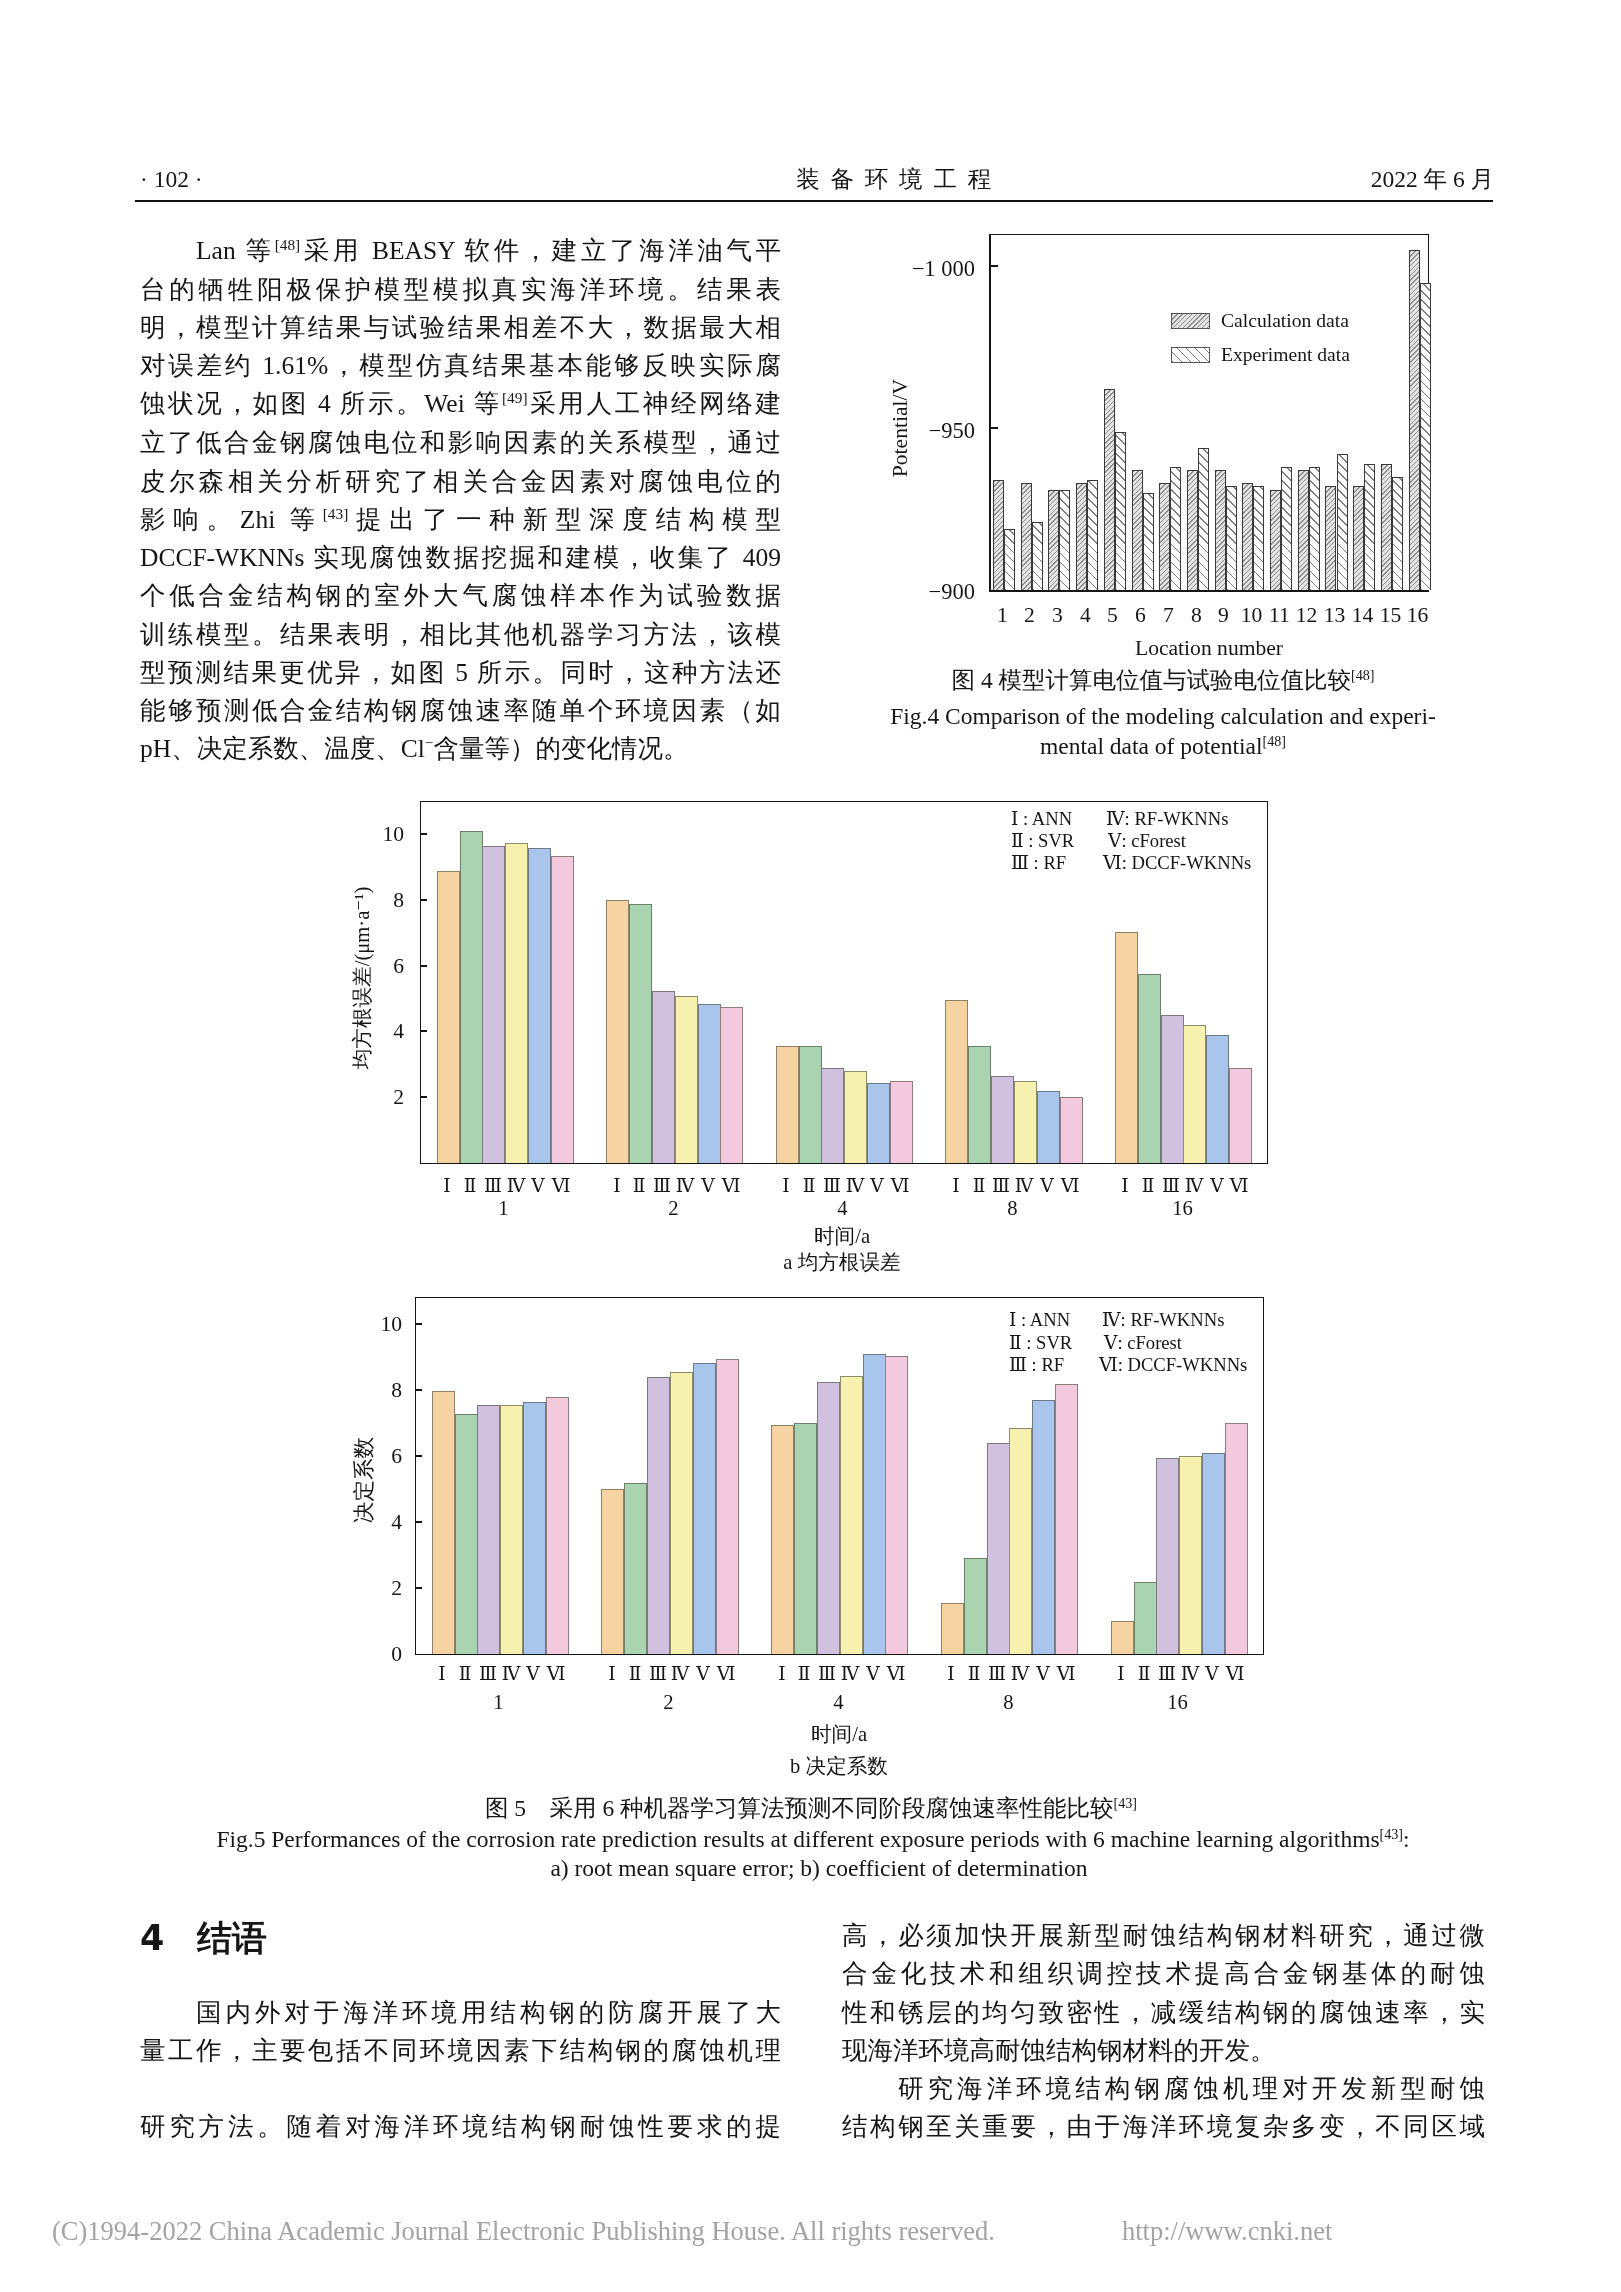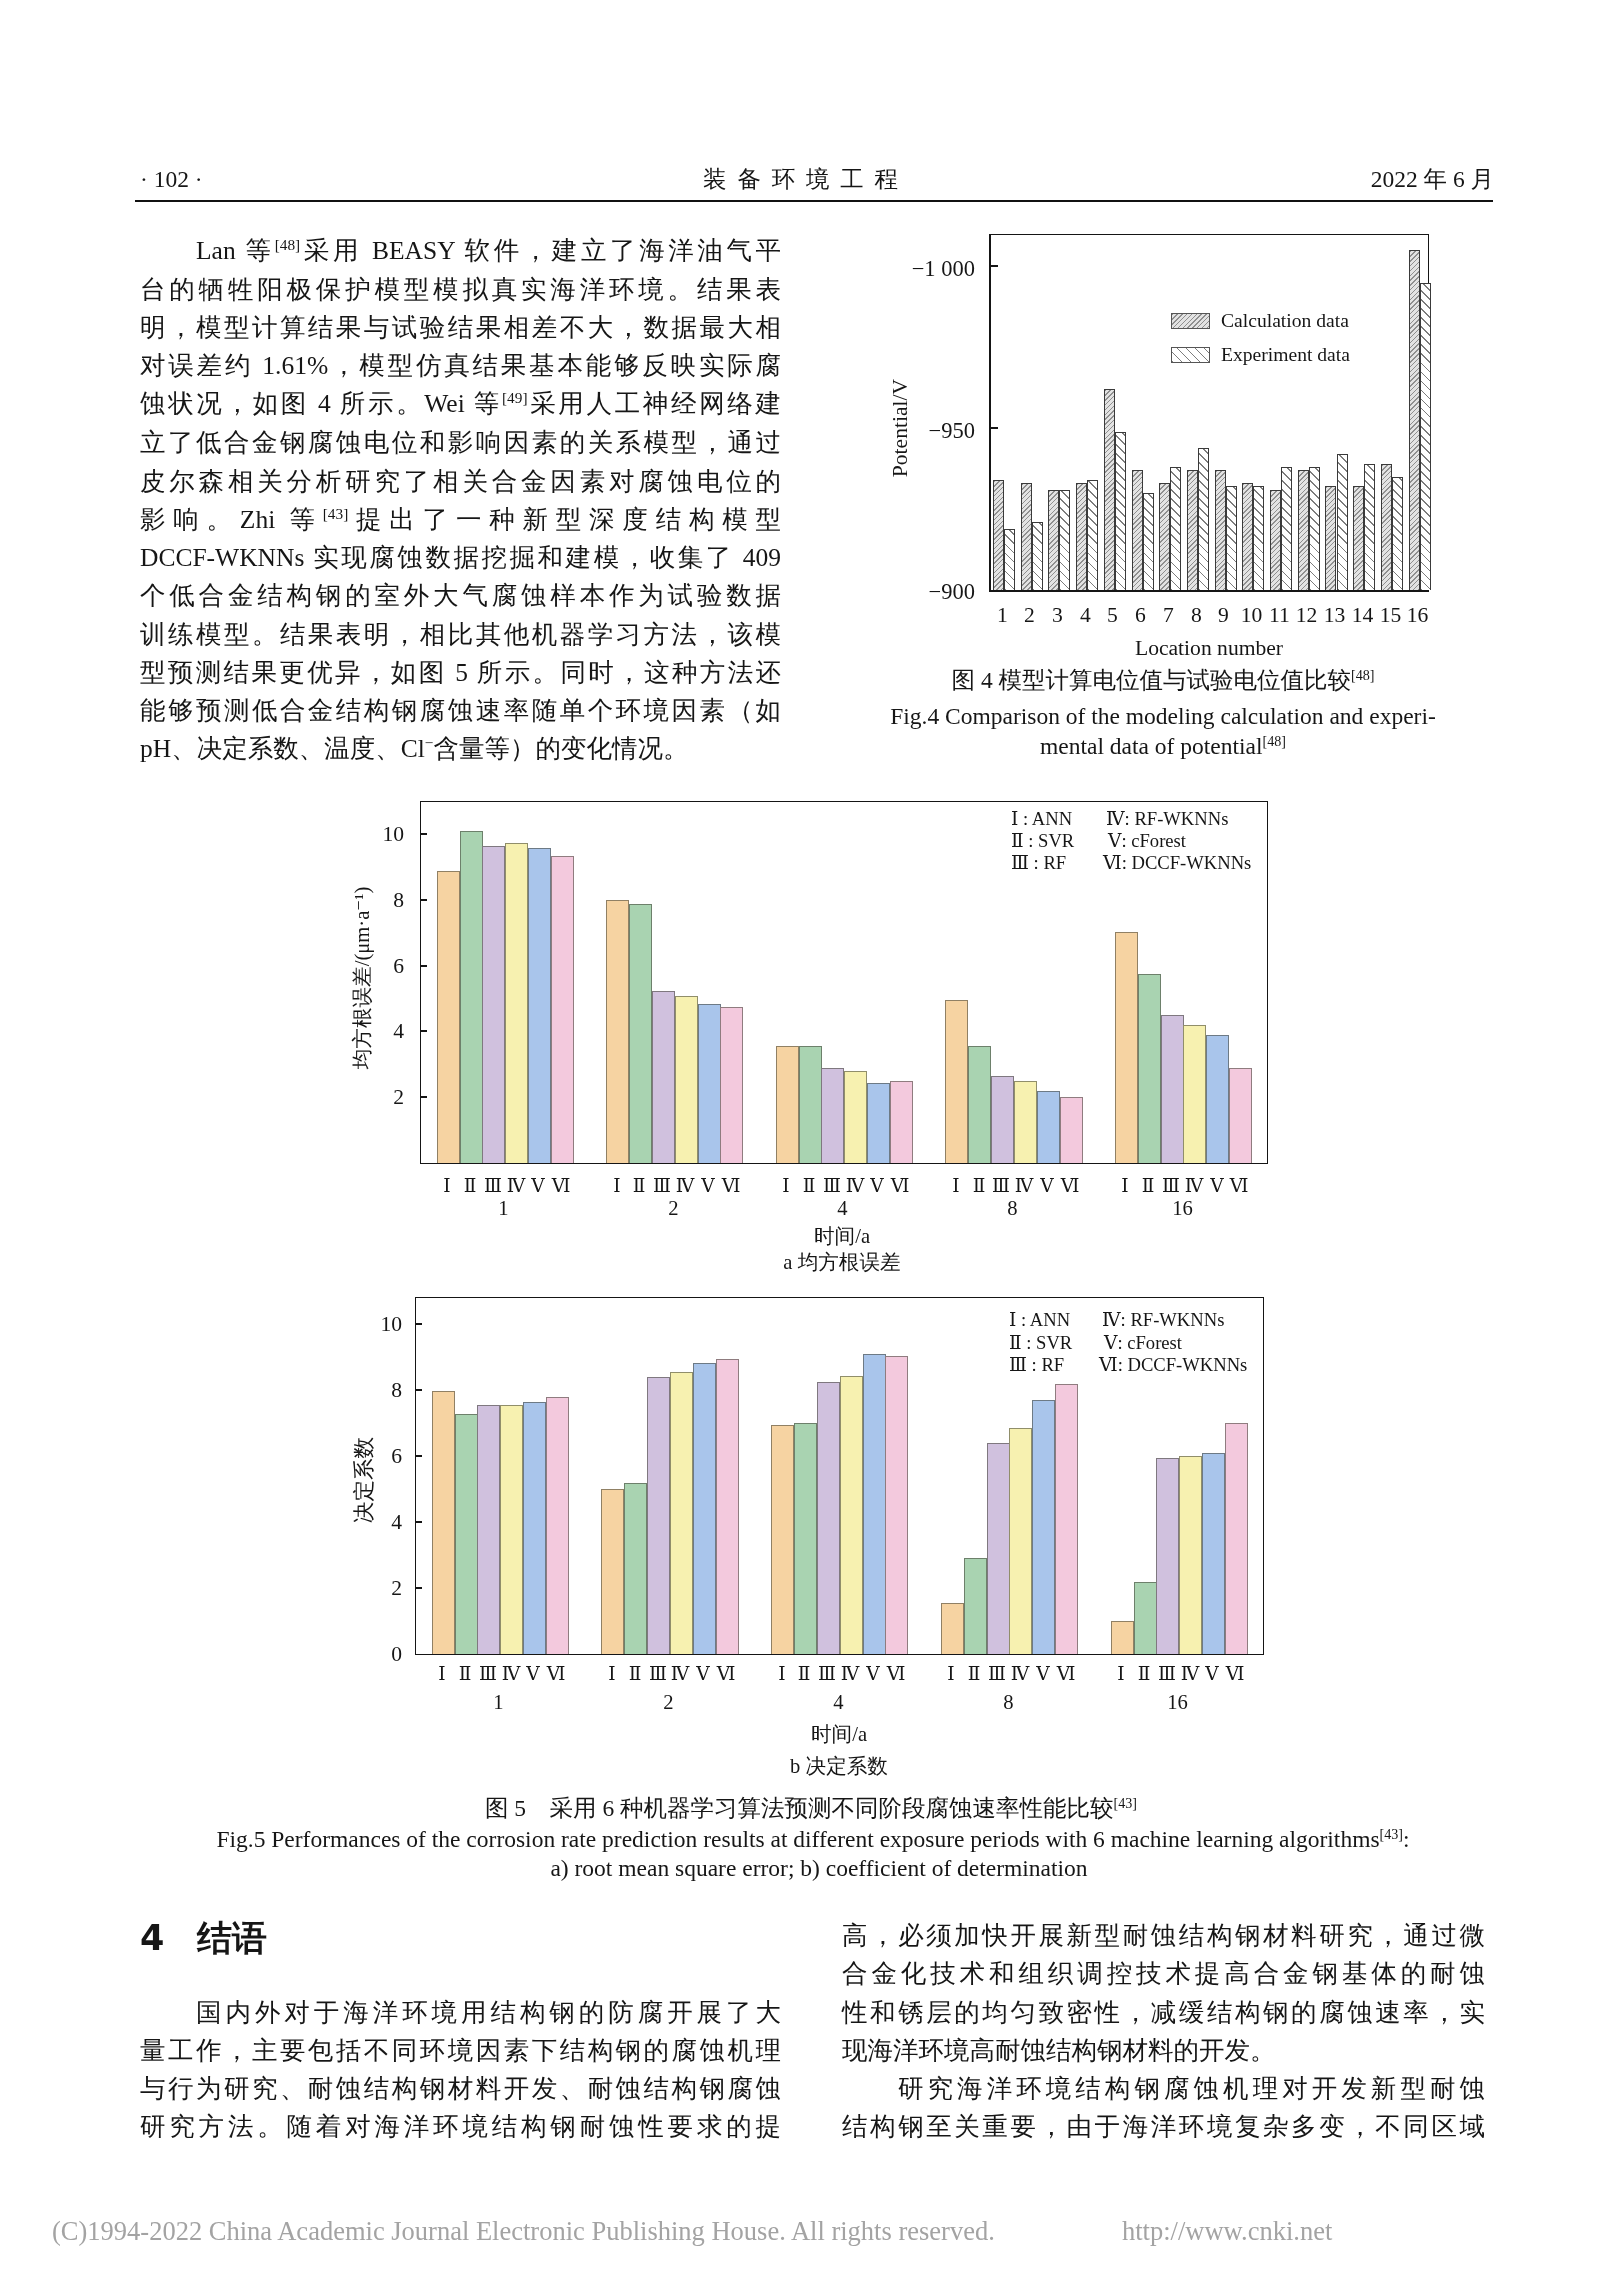--- a/index.html
+++ b/index.html
@@ -1,21 +1,21 @@
 <!DOCTYPE html>
 <html><head>
 <meta charset="utf-8">
 <style>
 html,body{margin:0;padding:0;background:#ffffff;}
 .page{position:relative;width:1621px;height:2293px;background:#ffffff;overflow:hidden;font-family:"Liberation Serif","DejaVu Serif",serif;color:#161616;}
 .abs{position:absolute;white-space:nowrap;}
 
 .hdr{position:absolute;top:165px;font-size:23.5px;line-height:29px;white-space:nowrap;}
 .hdr-num{left:140px;}
-.hdr-title{left:610px;width:392px;text-align:center;letter-spacing:10.8px;}
+.hdr-title{left:610px;width:392px;text-align:right;letter-spacing:10.8px;}
 .hdr-date{right:127px;}
 .rule{position:absolute;left:135px;top:200px;width:1358px;height:2px;background:#111;}
 
 .ln{position:absolute;height:38px;line-height:38px;font-size:25.5px;}
 .j{text-align:justify;text-align-last:justify;}
 .lc{left:140px;width:641px;}
 .lc.ind{left:196px;width:585px;}
 .rc{left:842px;width:643px;}
 .rc.ind{left:898px;width:587px;}
 sup{font-size:0.6em;line-height:0;vertical-align:0.6em;}
@@ -213,21 +213,20 @@
 
   <div class="ctr cap" style="left:811px;top:1795px"><span>图 5　采用 6 种机器学习算法预测不同阶段腐蚀速率性能比较</span><sup>[43]</sup></div>
   <div class="ctr cap" style="left:813px;top:1826px"><span>Fig.5 Performances of the corrosion rate prediction results at different exposure periods with 6 machine learning algorithms</span><sup>[43]</sup><span>:</span></div>
   <div class="ctr cap" style="left:819px;top:1855px">a) root mean square error; b) coefficient of determination</div>
 
   <div class="sec" style="left:140px">4</div>
   <div class="sec" style="left:197px">结语</div>
 
   <div class="ln j lc ind" style="top:1994px">国内外对于海洋环境用结构钢的防腐开展了大</div>
   <div class="ln j lc" style="top:2032px">量工作，主要包括不同环境因素下结构钢的腐蚀机理</div>
-  <div class="ln j lc" style="top:2070px">与行为研究、耐蚀结构钢材料开发、耐蚀结构钢腐蚀</div>
   <div class="ln j lc" style="top:2108px">研究方法。随着对海洋环境结构钢耐蚀性要求的提</div>
 
   <div class="ln j rc" style="top:1917px">高，必须加快开展新型耐蚀结构钢材料研究，通过微</div>
   <div class="ln j rc" style="top:1955px">合金化技术和组织调控技术提高合金钢基体的耐蚀</div>
   <div class="ln j rc" style="top:1994px">性和锈层的均匀致密性，减缓结构钢的腐蚀速率，实</div>
   <div class="ln rc" style="top:2032px">现海洋环境高耐蚀结构钢材料的开发。</div>
   <div class="ln j rc ind" style="top:2070px">研究海洋环境结构钢腐蚀机理对开发新型耐蚀</div>
   <div class="ln j rc" style="top:2108px">结构钢至关重要，由于海洋环境复杂多变，不同区域</div>
 
   <div class="footer" style="left:52px">(C)1994-2022 China Academic Journal Electronic Publishing House. All rights reserved.</div>

